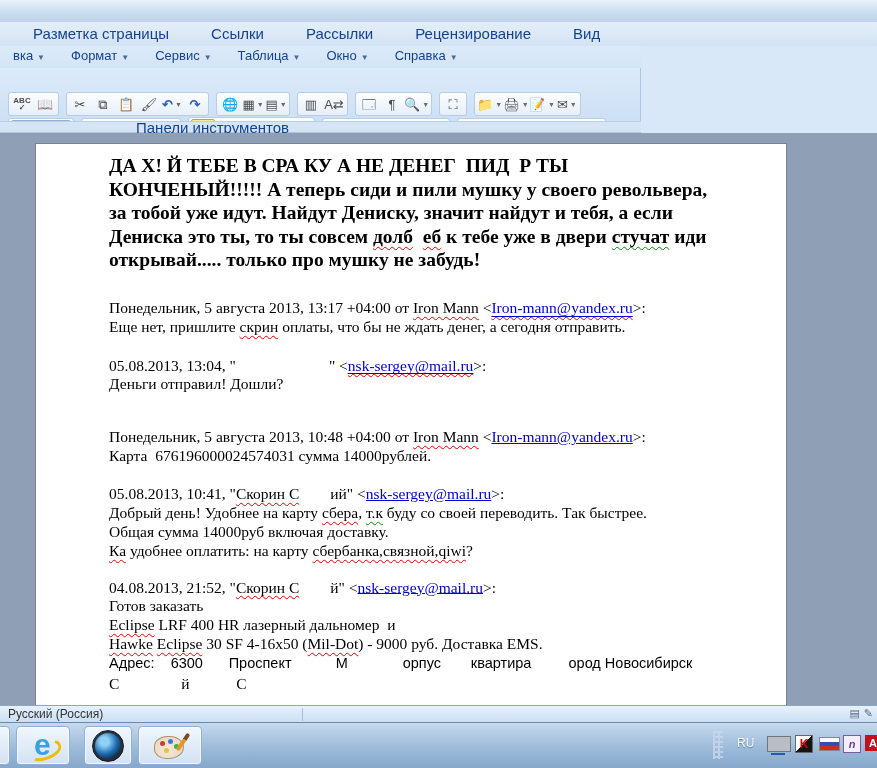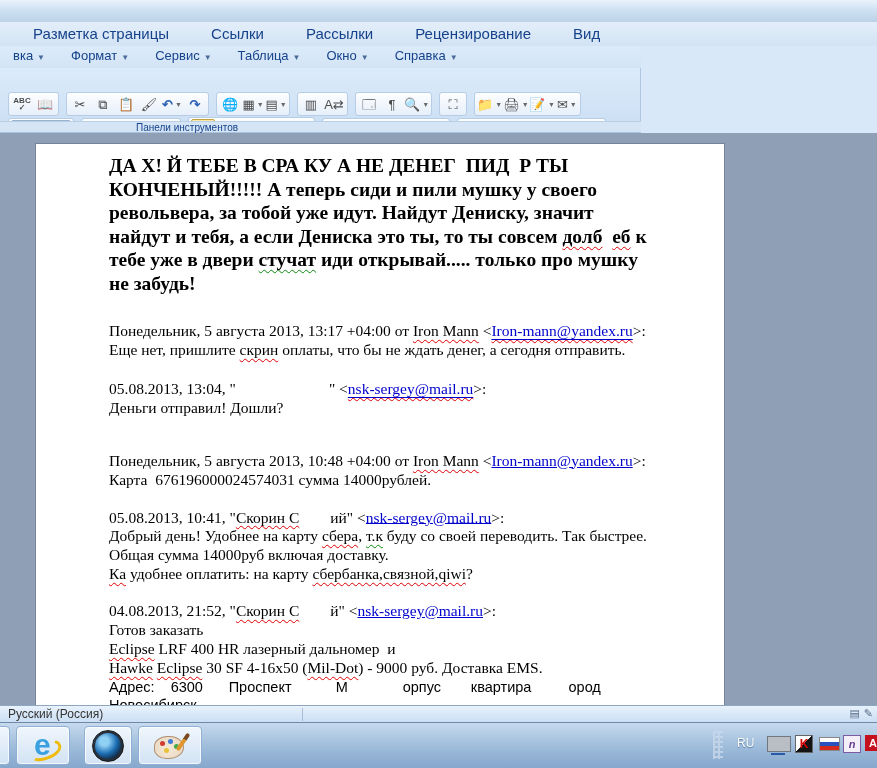--- a/index.html
+++ b/index.html
@@ -45,26 +45,26 @@
   [data-name="highlight-button"] .g{border-bottom:3px solid #ffe000;font-weight:bold;font-size:11px;}
   [data-name="font-color-button"] .g{border-bottom:3px solid #000;font-weight:bold;}
   [data-name="help-button"] .g{background:#2b6cd4;color:#fff;border-radius:50%;
     width:15px;height:15px;font-size:11px;font-weight:bold;display:flex;align-items:center;justify-content:center;}
   [data-name="spelling-button"] .g{font-size:9px;font-weight:bold;line-height:.8;text-align:center;}
   [data-name="sort-az-button"] .g,[data-name="clear-format-button"] .g{font-size:10px;font-weight:bold;}
   .alsvg{display:block;}
 
   .toolslabel{position:absolute;top:121px;left:0;width:641px;height:12px;
     background:#d5e5f6;border-top:1px solid #b9cfe6;border-bottom:1px solid #aac3de;
-    font-size:10px;line-height:12px;color:#15428b;padding-left:136px;box-sizing:border-box;}
+    font-size:15px;line-height:12px;color:#15428b;padding-left:136px;box-sizing:border-box;}
   .chromefill{position:absolute;top:46px;left:641px;right:0;height:87px;background:#d9e8f8;}
 
   
   .docarea{position:absolute;top:133px;left:0;right:0;bottom:62px;background:#8f9fb5;overflow:hidden;}
-  .page{position:absolute;left:35px;top:10px;width:690px;bottom:0;background:#fff;
+  .page{position:absolute;left:35px;top:10px;width:752px;bottom:0;background:#fff;
     border:1px solid #76839a;border-bottom:none;box-sizing:border-box;overflow:hidden;}
   .doc{padding:10px 66px 0 73px;font-family:"Liberation Serif","DejaVu Serif",serif;
     font-size:15.5px;line-height:19px;color:#000;}
   .doc p{margin:0;white-space:pre-wrap;}
   .doc p.heading{font-size:19.5px;line-height:23.5px;font-weight:bold;}
   .doc p.sans{font-family:"Liberation Sans",sans-serif;font-size:14.5px;}
   .doc a{color:#0000cc;text-decoration:underline;}
   .sq-red{text-decoration-line:underline;text-decoration-style:wavy;
     text-decoration-color:#e00000;text-decoration-thickness:1px;
     text-underline-offset:3px;text-decoration-skip-ink:none;}

